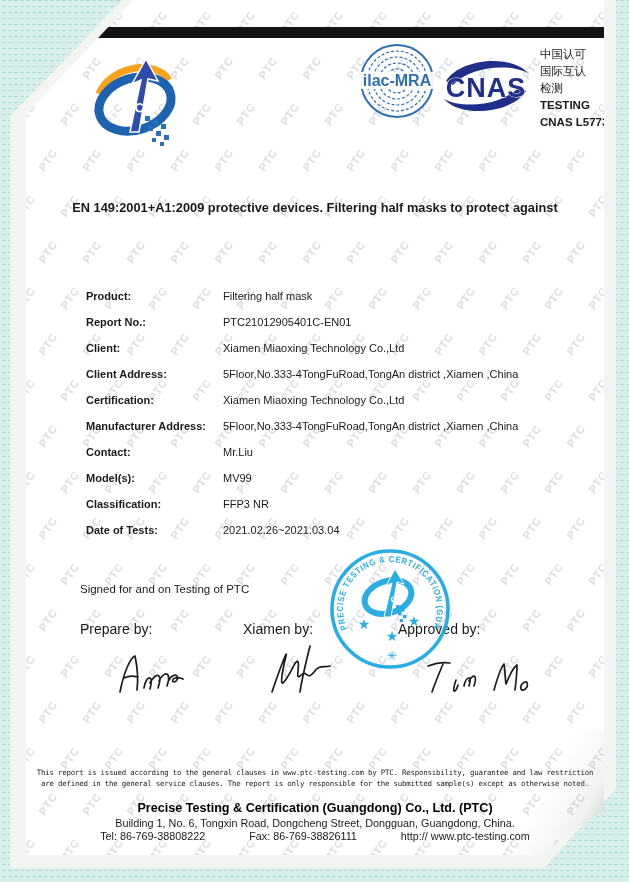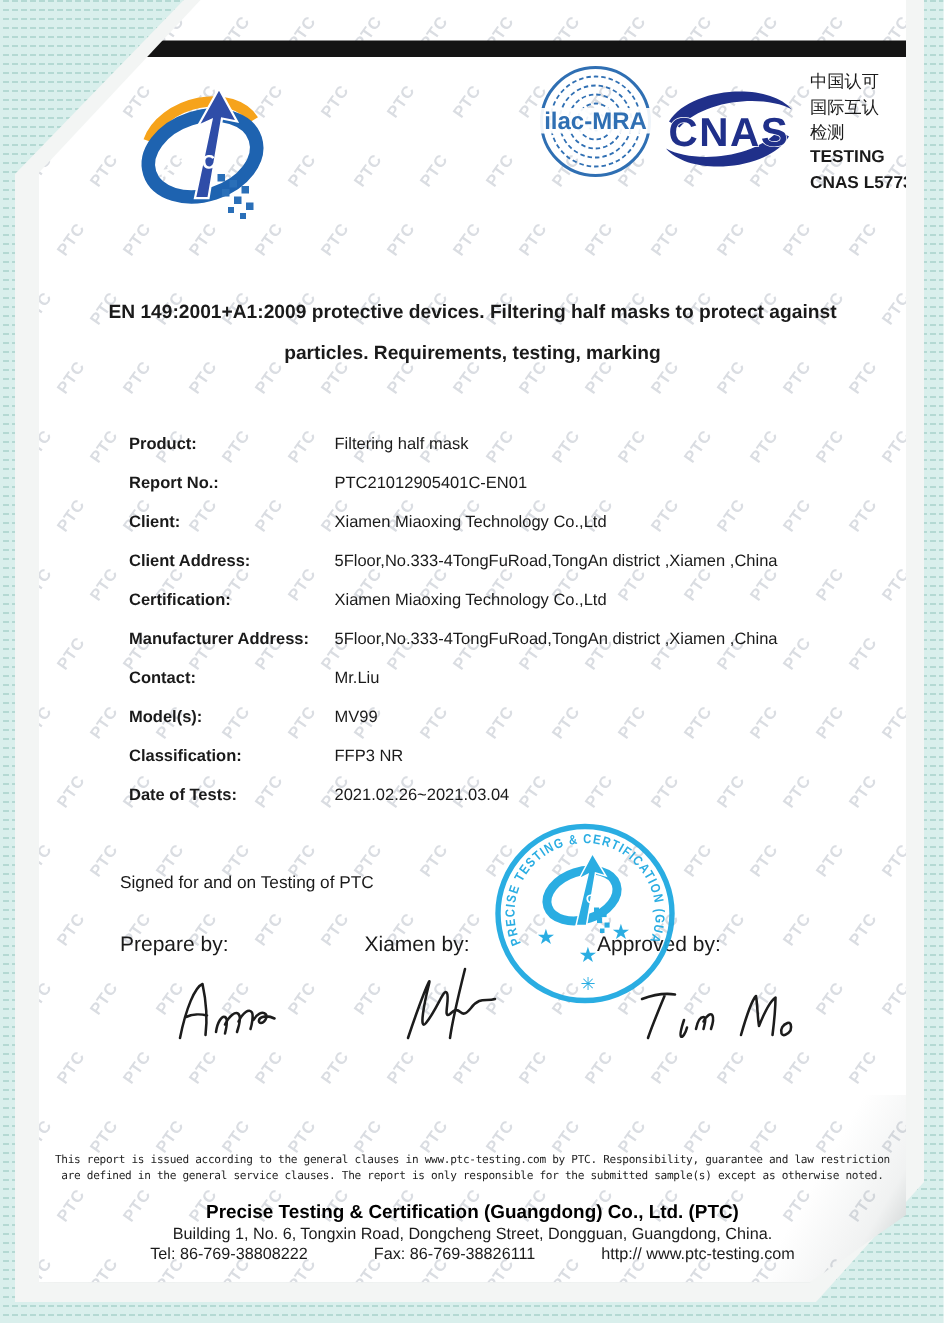--- a/index.html
+++ b/index.html
@@ -373,21 +373,20 @@
     <div class="accred" id="accred">
         <div class="cn">中国认可</div>
         <div class="cn">国际互认</div>
         <div class="cn">检测</div>
         <div class="b">TESTING</div>
         <div class="b">CNAS L5773</div>
       </div>
 
     <div class="std">
       <div>EN 149:2001+A1:2009 protective devices. Filtering half masks to protect against</div>
-      <div>particles. Requirements, testing, marking</div>
     </div>
 
     <div class="fields" id="fields">
         <div class="frow" style="top: 0px;"><span class="lab">Product:</span><span>Filtering half mask</span></div>
         <div class="frow" style="top: 26px;"><span class="lab">Report No.:</span><span>PTC21012905401C-EN01</span></div>
         <div class="frow" style="top: 52px;"><span class="lab">Client:</span><span>Xiamen Miaoxing Technology Co.,Ltd</span></div>
         <div class="frow" style="top: 78px;"><span class="lab">Client Address:</span><span>5Floor,No.333-4TongFuRoad,TongAn district ,Xiamen ,China</span></div>
         <div class="frow" style="top: 104px;"><span class="lab">Certification:</span><span>Xiamen Miaoxing Technology Co.,Ltd</span></div>
         <div class="frow" style="top: 130px;"><span class="lab">Manufacturer Address:</span><span>5Floor,No.333-4TongFuRoad,TongAn district ,Xiamen ,China</span></div>
         <div class="frow" style="top: 156px;"><span class="lab">Contact:</span><span>Mr.Liu</span></div>

